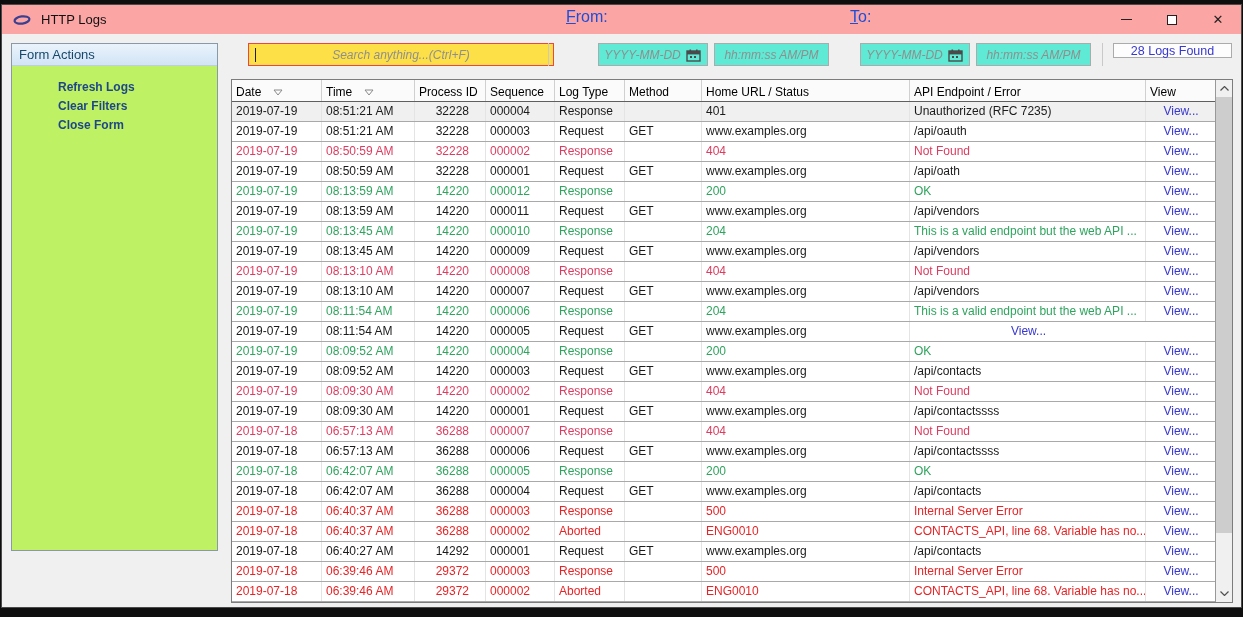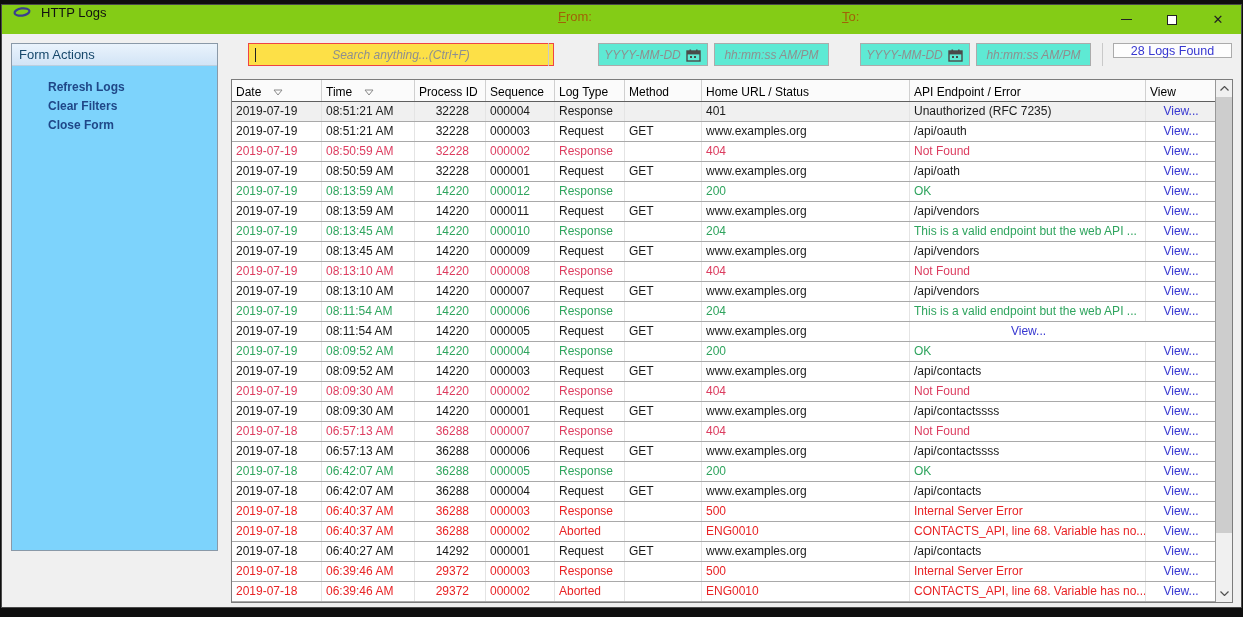--- a/index.html
+++ b/index.html
@@ -3,49 +3,49 @@
 <meta charset="utf-8">
 <style>
   * { margin:0; padding:0; box-sizing:border-box; }
   html,body { width:1243px; height:617px; overflow:hidden; }
   body { font-family:"Liberation Sans", sans-serif; background:#0e0e0e; position:relative; }
 
   .window { position:absolute; left:1px; top:4px; width:1241px; height:604px;
             background:#f0f0f0; border:1px solid #4a4a4a; }
 
   
-  .titlebar { position:absolute; left:0; top:0; width:100%; height:29px; background:#84cc16;
-              display:flex; align-items:flex-start; padding-left:11px; }
+  .titlebar { position:absolute; left:0; top:0; width:100%; height:29px; background:#fca5a5;
+              display:flex; align-items:center; padding-left:11px; }
   .app-icon { width:20px; height:14px; margin-right:8px; display:flex; align-items:center; }
   .title-text { font-size:13px; color:#111; }
   .win-controls { position:absolute; right:0; top:0; height:29px; display:flex; }
   .wc { width:46px; height:29px; display:flex; align-items:center; justify-content:center; }
   .min-glyph { width:11px; height:0; border-top:1px solid #222; }
   .max-glyph { width:10px; height:10px; border:1px solid #222; background:#fff; }
   .close-glyph { font-size:13px; color:#222; line-height:1; }
 
   
   .sidebar { position:absolute; left:9px; top:38px; width:207px; height:508px;
-             background:#7dd3fc; border:1px solid #8a99a8; }
+             background:#bef264; border:1px solid #8a99a8; }
   .sidebar-header { height:22px; background:linear-gradient(#eaf3fc,#d2e4f6);
                     border-bottom:1px solid #bccfdf; color:#17486b; font-size:13px;
                     display:flex; align-items:center; padding-left:7px; }
   .sidebar-items { padding-top:12px; }
-  .sidebar-item { padding-left:36px; height:19px; line-height:19px; font-size:12px;
+  .sidebar-item { padding-left:46px; height:19px; line-height:19px; font-size:12px;
                   font-weight:bold; color:#1f4788; cursor:pointer; }
 
   
   .toolbar-el { position:absolute; top:38px; height:23px; }
   .search-wrap { left:246px; width:306px; border:1px solid #ef4444; background:#fde047; position:absolute; }
   .search-wrap input { width:100%; height:100%; border:none; outline:none; text-align:center;
                        font-size:12px; font-family:inherit; background:transparent; }
   .caret { position:absolute; left:6px; top:4px; width:1px; height:14px; background:#222; }
   input::placeholder { font-style:italic; color:#8f8f8f; }
   .vsep { width:1px; background:#c9c9c9; position:absolute; }
-  .lbl { position:absolute; font-size:13px; color:#a16207; line-height:23px; }
+  .lbl { position:absolute; font-size:16px; color:#1d4ed8; line-height:23px;margin-left:8px; }
   .field { position:absolute; border:1px solid #ababab; background:#5eead4; display:flex; align-items:center; }
   .field input { flex:1; min-width:0; height:100%; border:none; outline:none; background:transparent;
                  font-size:12px; font-family:inherit; text-align:center; }
   .cal-icon { width:16px; height:14px; margin-right:5px; flex:0 0 auto; }
   .logs-found { position:absolute; left:1111px; top:38px; width:119px; height:15px;
                 border:1px solid #ababab; background:#fdfdfd; color:var(--link);
                 font-size:12.5px; display:flex; align-items:center; justify-content:center; }
 
   
   .table { position:absolute; left:229px; top:74px; width:1002px; height:524px;

